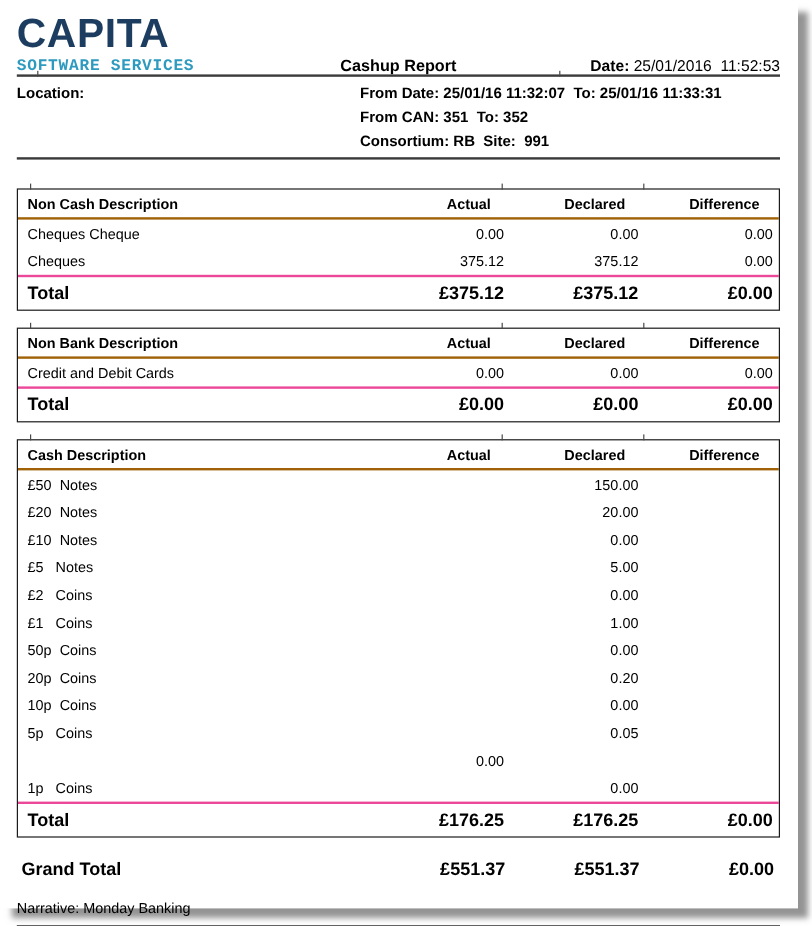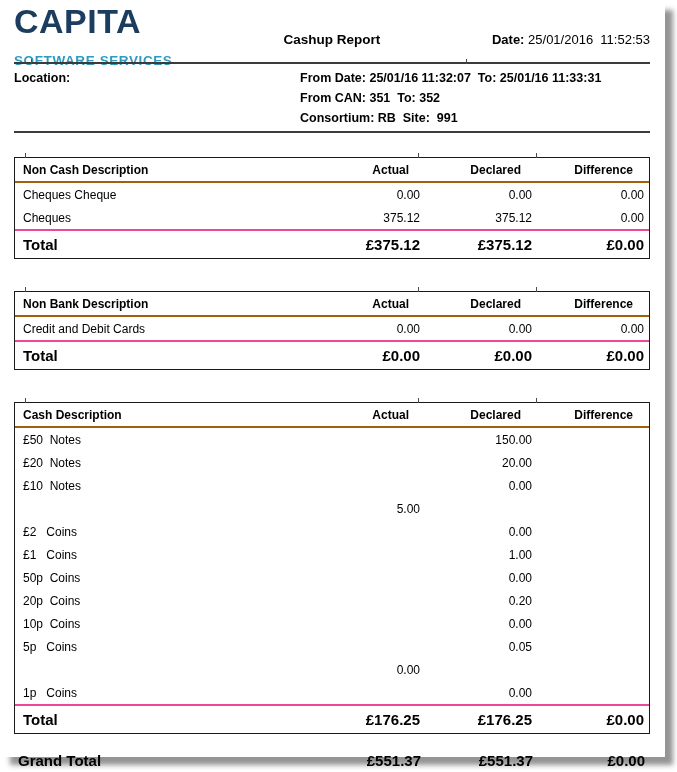--- a/index.html
+++ b/index.html
@@ -11,43 +11,43 @@
     color: #000;
   }
   .page {
     position: relative;
     width: 665px; height: 757px;
     background: #ffffff;
     padding: 0 15px 0 14px;
     box-shadow: 9px 9px 5px -1px rgba(60,60,60,0.55);
   }
   
-  .report-header { display: flex; padding-top: 10px; height: 62px; align-items: center; }
+  .report-header { display: flex; padding-top: 10px; height: 62px; align-items: flex-end; }
   .logo { flex: 1; line-height: 1; }
   .logo-name { font-size: 34px; font-weight: bold; letter-spacing: 0.5px; color: #1C3D5F; }
-  .logo-tagline { font-size: 13.5px; font-weight: bold; letter-spacing: 0.6px; color: #2E9ABF; margin-top: 16px; }
+  .logo-tagline { font-size: 13.5px; font-weight: bold; letter-spacing: 0.6px; color: #2E9ABF; margin-top: 4px; font-family: Liberation Mono, monospace; }
   .header-title { flex: 1; text-align: center; font-weight: bold; font-size: 13.5px; padding-top: 7px; white-space: pre; }
   .header-date { flex: 1; text-align: right; font-size: 13px; padding-top: 7px; white-space: pre; }
   .header-date .lbl { font-weight: bold; }
   
   .info-section {
     position: relative;
     margin-top: 0;
     border-top: 2px solid #3b3b3b;
     border-bottom: 2px solid #3b3b3b;
     display: flex;
     padding: 4px 0 3px;
   }
   .info-col-left { width: 286px; }
   .info-col-right { flex: 1; }
   .info-line { font-weight: bold; font-size: 12.5px; line-height: 20px; white-space: pre; }
   
   .data-table { position: relative; border: 1px solid #1b1b1b; }
   .mt-first { margin-top: 24px; }
-  .mt-next  { margin-top: 32px; }
+  .mt-next  { margin-top: 14px; }
   .t-row { display: grid; grid-template-columns: 1fr 115px 112px 112px; }
   .t-cell {
     font-size: 12px;
     padding: 5px 5px 4px 0;
     text-align: right;
     white-space: pre;
     overflow: hidden;
   }
   .t-cell.desc { text-align: left; padding-left: 8px; }
   .t-head .t-cell { font-weight: bold; }
@@ -173,20 +173,21 @@
       <div class="t-cell">20.00</div>
       <div class="t-cell"></div>
     </div>
     <div class="t-row">
       <div class="t-cell desc">£10  Notes</div>
       <div class="t-cell"></div>
       <div class="t-cell">0.00</div>
       <div class="t-cell"></div>
     </div>
     <div class="t-row">
+      <div class="t-cell desc">£5   Notes</div>
       <div class="t-cell"></div>
       <div class="t-cell">5.00</div>
       <div class="t-cell"></div>
     </div>
     <div class="t-row">
       <div class="t-cell desc">£2   Coins</div>
       <div class="t-cell"></div>
       <div class="t-cell">0.00</div>
       <div class="t-cell"></div>
     </div>

